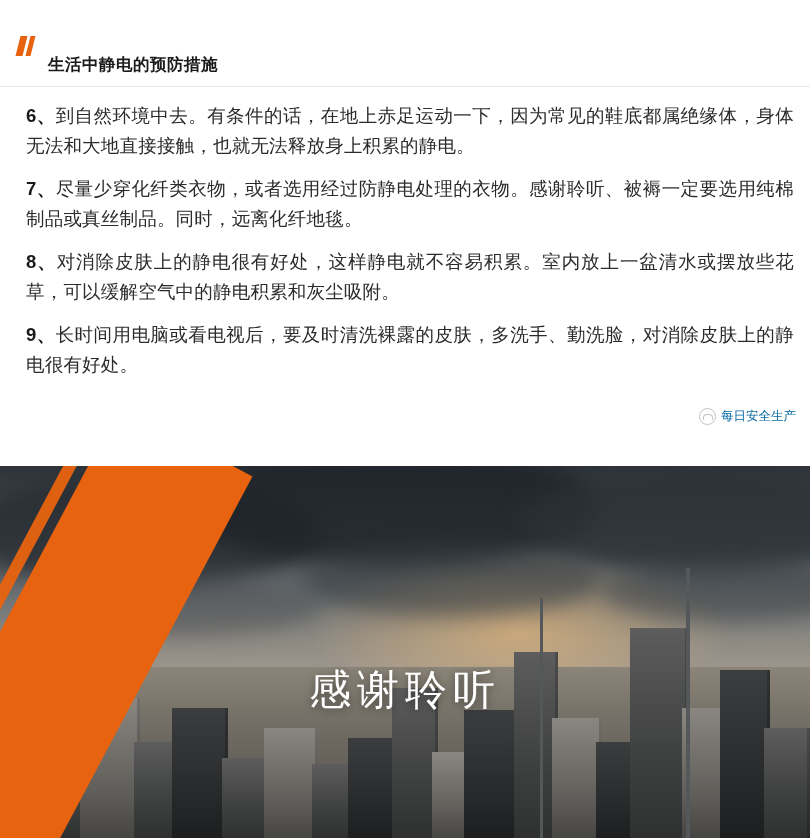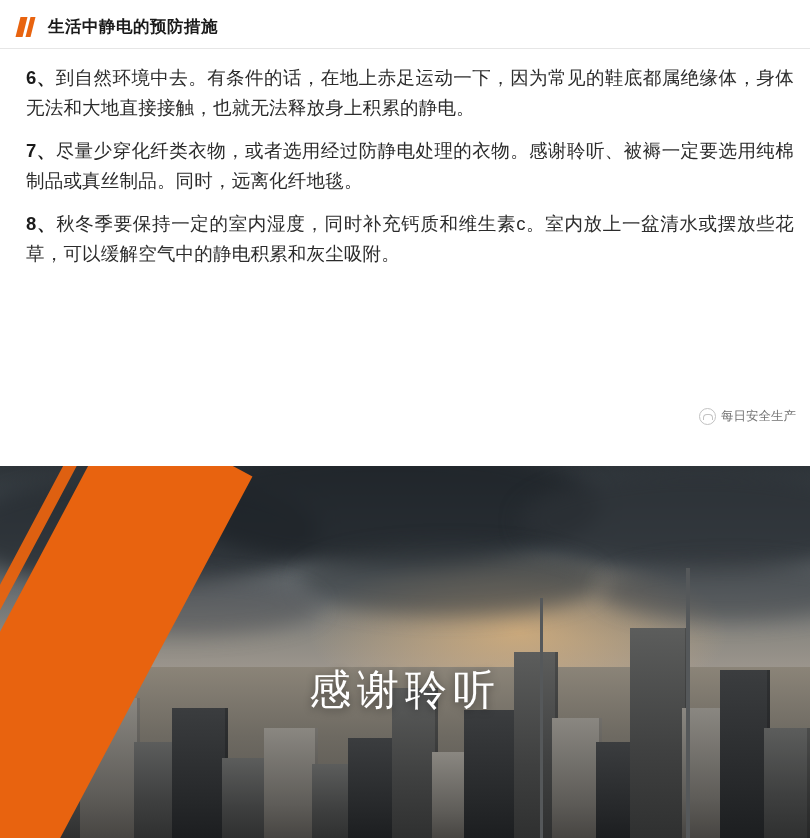--- a/index.html
+++ b/index.html
@@ -37,20 +37,21 @@
   }
   .header-bars .bar.b2 {
     width: 5px;
     background: #e8630f;
   }
   .header-title {
     font-size: 16.5px;
     font-weight: bold;
     color: #1a1a1a;
     letter-spacing: 0.5px;
+    margin-top: 38px;
   }
 
   
   .content {
     padding: 14px 16px 0 26px;
   }
   .para {
     font-size: 18.5px;
     line-height: 1.62;
     color: #2b2b2b;
@@ -63,21 +64,21 @@
     color: #1a1a1a;
   }
 
   
   .watermark {
     position: absolute;
     right: 14px;
     top: 408px;
     display: flex;
     align-items: center;
-    color: #737373;
+    color: #0369a1;
     font-size: 12.5px;
     z-index: 5;
   }
   .wm-logo {
     width: 15px;
     height: 15px;
     border-radius: 50%;
     border: 1.4px solid #c2c2c2;
     margin-right: 5px;
     position: relative;
@@ -198,23 +199,26 @@
 
   <p class="para">
     <span class="num">6、</span><span>到自然环境中去。有条件的话，在地上赤足运动一下，因为常见的鞋底都属绝缘体，身体无法和大地直接接触，也就无法释放身上积累的静电。</span>
   </p>
 
   <p class="para">
     <span class="num">7、</span><span>尽量少穿化纤类衣物，或者选用经过防静电处理的衣物。感谢聆听、被褥一定要选用纯棉制品或真丝制品。同时，远离化纤地毯。</span>
   </p>
 
   <p class="para">
-    <span class="num">8、</span><span>秋冬季要保持一定的室内湿度，同时补充钙质和维生素c。室内放上一盆清水或摆放些花草，可以缓解空气中的静电积累和灰尘吸附。</span>
-  </p>
-
+    <span class="num">8、</span><span>对消除皮肤上的静电很有好处，这样静电就不容易积累。室内放上一盆清水或摆放些花草，可以缓解空气中的静电积累和灰尘吸附。</span>
+  </p>
+
+  <p class="para">
+    <span class="num">9、</span><span>长时间用电脑或看电视后，要及时清洗裸露的皮肤，多洗手、勤洗脸，对消除皮肤上的静电很有好处。</span>
+  </p>
 
 
 </div>
 
 <div class="watermark">
   <div class="wm-logo"></div>
   <span>每日安全生产</span>
 </div>
 
 <div class="banner">

